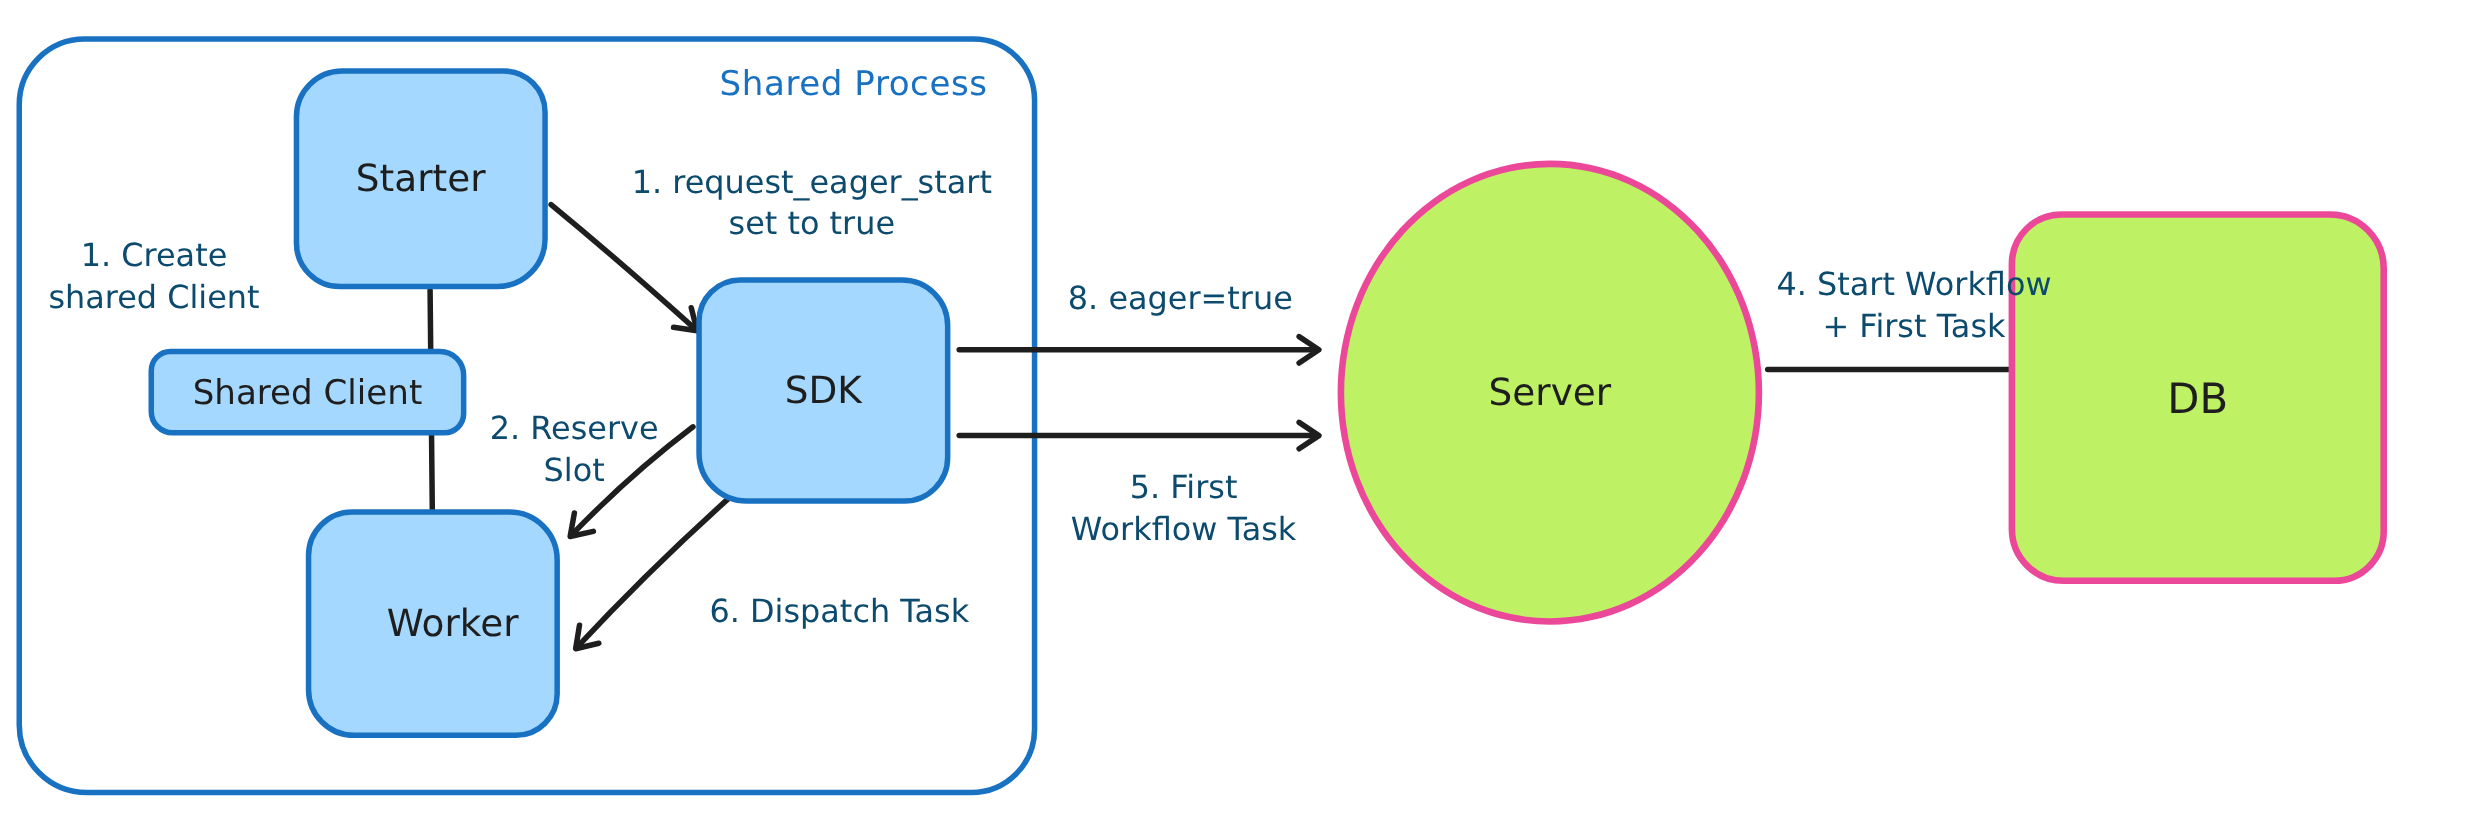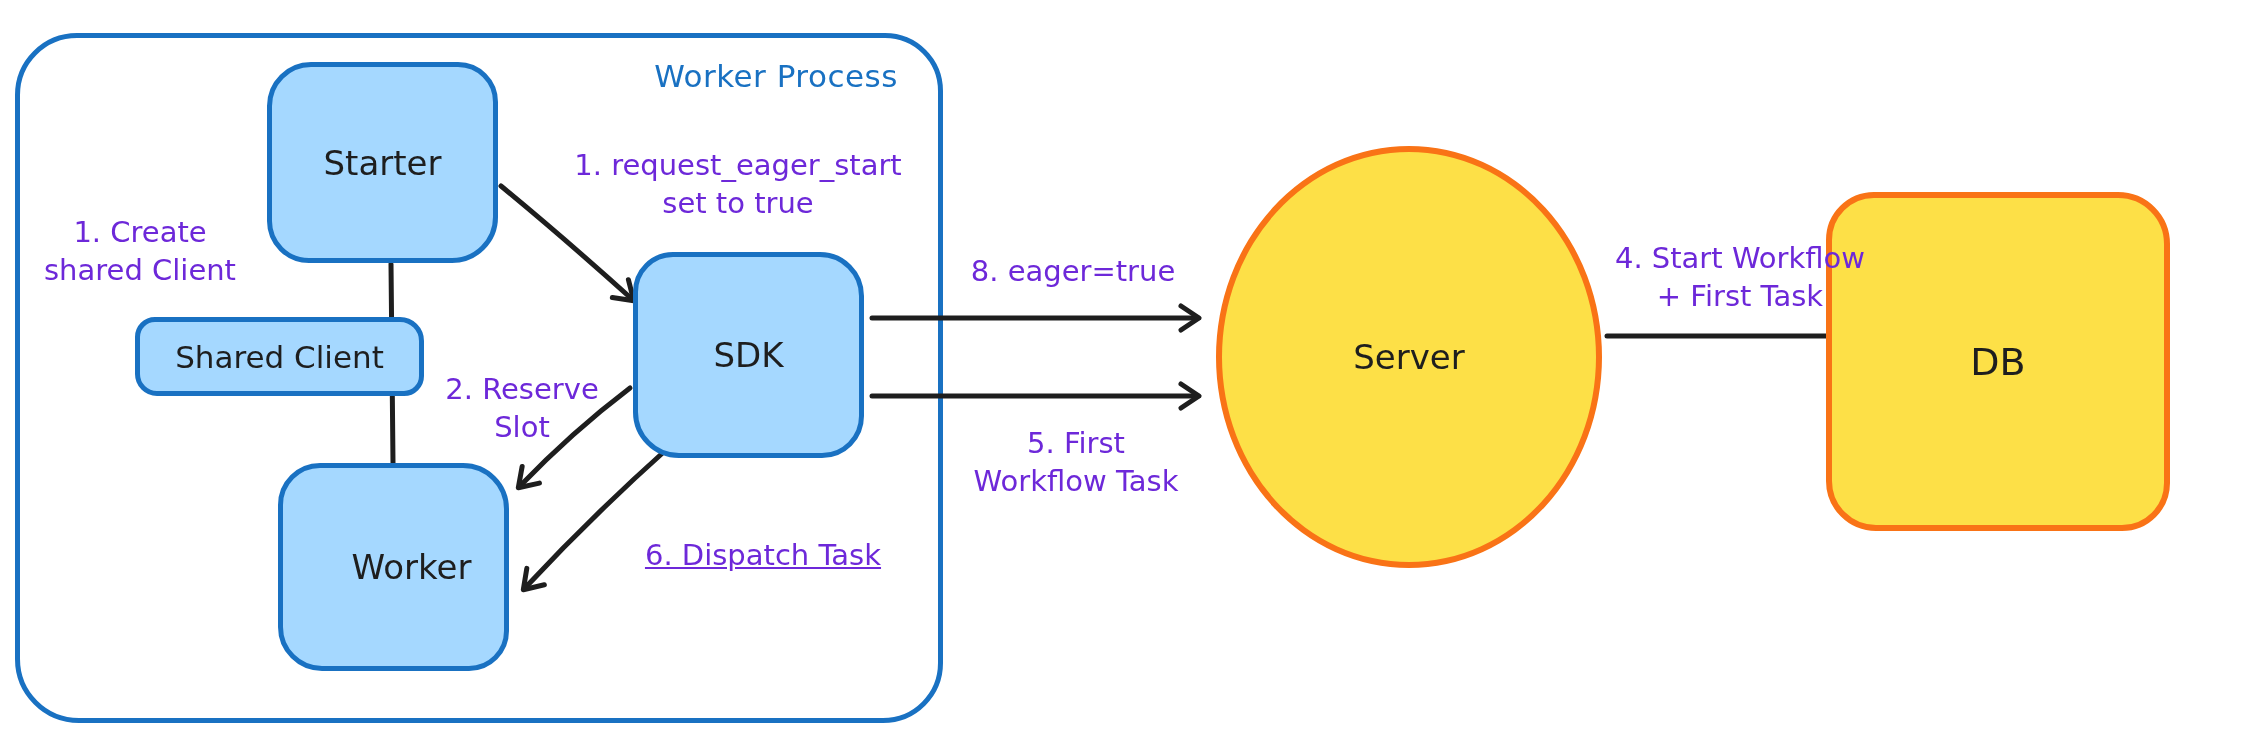--- a/index.html
+++ b/index.html
@@ -27,32 +27,32 @@
   
   .bnode{
     background:#a5d8ff;
     border:5px solid #1971c2;
     display:flex;align-items:center;justify-content:center;
     font-size:34px;
     color:#1e1e1e;
     text-align:center;
   }
   .rnode{
-    background:#fde047;
-    border:6px solid #f97316;
+    background:#bef264;
+    border:6px solid #ec4899;
     display:flex;align-items:center;justify-content:center;
     font-size:34px;
     color:#1e1e1e;
   }
   .anno{
     font-size:29px;
     line-height:1.32;
     text-align:center;
     white-space:pre-line;
-    color:#6d28d9;
+    color:#0c4a6e;
   }
   svg.overlay{position:absolute;left:0;top:0;pointer-events:none;}
   .edge{stroke:#1e1e1e;stroke-width:5;fill:none;stroke-linecap:round;}
 </style>
 </head>
 <body>
 
 <div class="canvas">
 
   <div class="abs frame" style="left:15px;top:33px;width:928px;height:690px;"></div>
@@ -65,21 +65,21 @@
     </defs>
     <path class="edge" d="M391 264 L393 463"></path>
     <path class="edge" d="M501 186 Q563 237 633 300" marker-end="url(#ah)"></path>
     <path class="edge" d="M630 388 Q572 432 519 487" marker-end="url(#ah)"></path>
     <path class="edge" d="M667 449 Q592 516 524 589" marker-end="url(#ah)"></path>
     <path class="edge" d="M872 318 L1198 318" marker-end="url(#ah)"></path>
     <path class="edge" d="M872 396 L1198 396" marker-end="url(#ah)"></path>
     <path class="edge" d="M1607 336 L1890 336" marker-end="url(#ah)"></path>
   </svg>
 
-  <div class="abs frame-label" style="left:646px;top:58px;width:260px;">Worker Process</div>
+  <div class="abs frame-label" style="left:646px;top:58px;width:260px;">Shared Process</div>
 
   <div class="abs bnode" style="left:267px;top:62px;width:231px;height:201px;border-radius:44px 40px 46px 42px;">
     <span>Starter</span>
   </div>
 
   <div class="abs bnode" style="left:135px;top:317px;width:289px;height:79px;border-radius:20px 24px 20px 22px;font-size:31px;">
     <span>Shared Client</span>
   </div>
 
   <div class="abs bnode" style="left:278px;top:463px;width:231px;height:208px;border-radius:42px 46px 40px 44px;padding-left:36px;">
@@ -105,18 +105,18 @@
 set to true</div>
 
   <div class="abs anno" style="left:422px;top:370px;width:200px;">2. Reserve
 Slot</div>
 
   <div class="abs anno" style="left:953px;top:252px;width:240px;">8. eager=true</div>
 
   <div class="abs anno" style="left:956px;top:424px;width:240px;">5. First
 Workflow Task</div>
 
-  <div class="abs anno" style="left:618px;top:536px;width:290px;text-decoration:underline;">6. Dispatch Task</div>
+  <div class="abs anno" style="left:618px;top:536px;width:290px;">6. Dispatch Task</div>
 
   <div class="abs anno" style="left:1590px;top:239px;width:300px;">4. Start Workflow
 + First Task</div>
 
 </div>
 
 </body></html>

